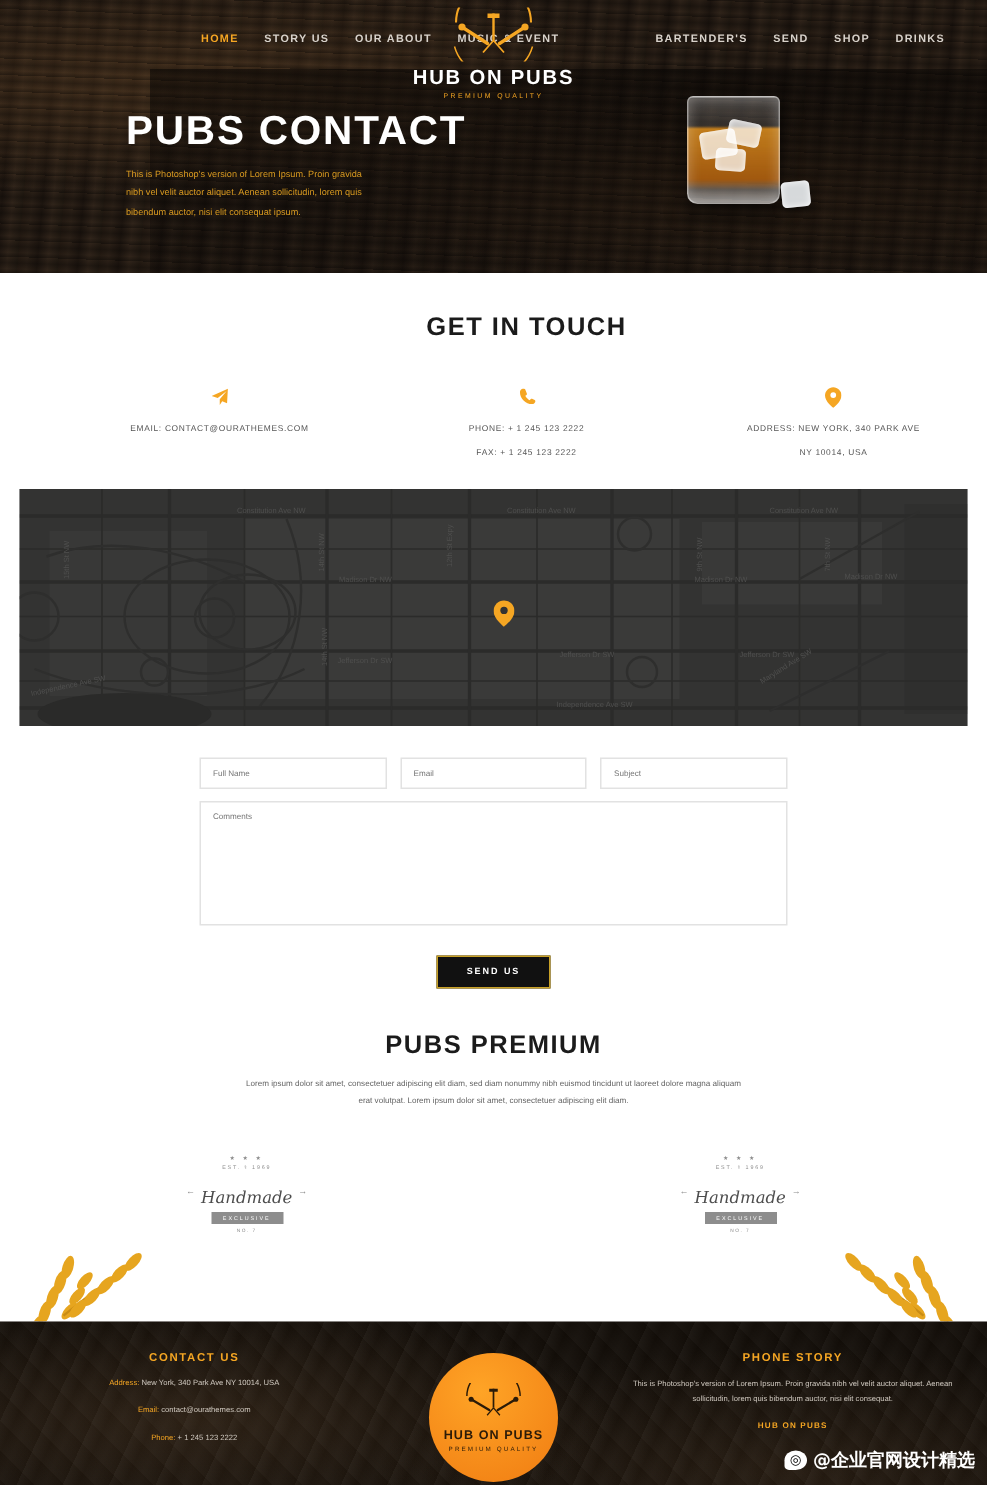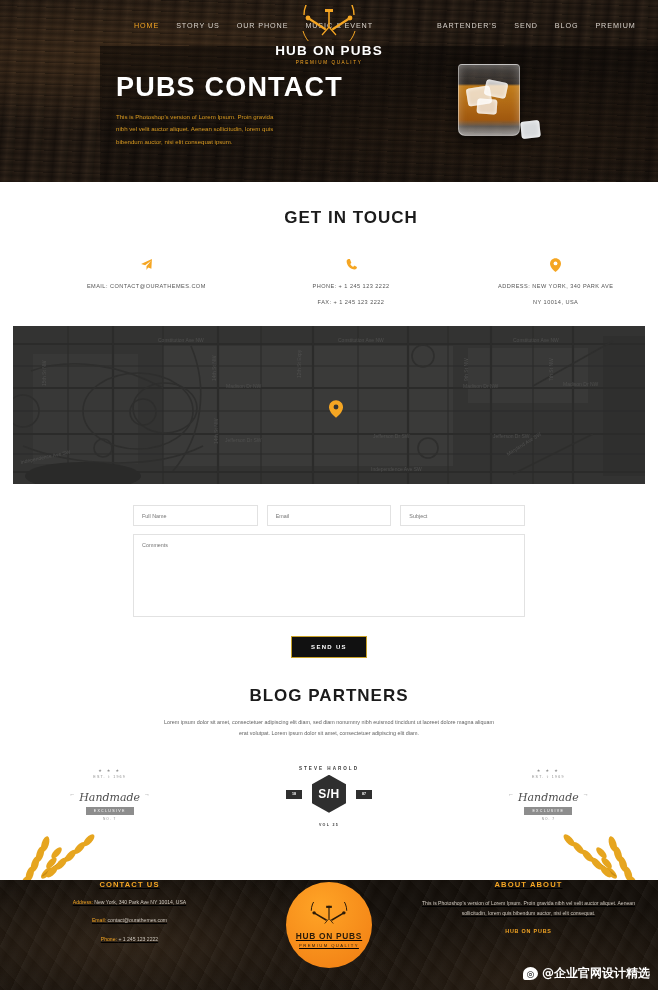--- a/index.html
+++ b/index.html
@@ -41,42 +41,42 @@
     display: flex; align-items: center;
     padding: 0 12px;
   }
   .nav-left, .nav-right { display: flex; align-items: center; }
   .nav-left  { margin-left: 122px; gap: 17px; }
   .nav-right { margin-left: 64px;  gap: 17px; }
   .nav-link {
     color: #d8d2cb;
     font-size: 7.2px;
     letter-spacing: .9px;
-    font-weight: normal;
+    font-weight: bold;
     text-decoration: none;
     white-space: nowrap;
     cursor: pointer;
   }
   .nav-link.active { color: #f5a623; }
 
   
   .brand-logo {
     position: absolute; left: 50%; transform: translateX(-50%);
     top: 5px; z-index: 6;
     width: 110px; text-align: center;
     color: #f5a623;
   }
   .brand-name {
     font-size: 13.5px; font-weight: bold; letter-spacing: 1.2px;
     color: #fff; margin-top: -2px;
   }
   .brand-sub { font-size: 4.6px; letter-spacing: 1.6px; color: #f5a623; margin-top: 2px; }
 
   
-  .hero-body { position: relative; z-index: 4; padding-left: 116px; padding-top: 24px; }
+  .hero-body { position: relative; z-index: 4; padding-left: 84px; padding-top: 24px; }
   .hero-title {
     color: #fff; font-size: 27px; font-weight: bold;
     letter-spacing: 1.2px; line-height: 1;
   }
   .hero-desc {
     margin-top: 10px;
     color: #d99a20;
     font-size: 6.1px; line-height: 2.05;
     max-width: 160px;
   }
@@ -209,21 +209,21 @@
       #120d08;
     overflow: hidden;
   }
   .footer::before{
     content:"";
     position:absolute; inset:0;
     background:
       repeating-linear-gradient(115deg, rgba(255,255,255,.035) 0px, rgba(0,0,0,0) 9px, rgba(255,255,255,.02) 17px, rgba(0,0,0,0) 28px),
       repeating-linear-gradient(45deg, rgba(255,255,255,.025) 0px, rgba(0,0,0,0) 14px);
   }
-  .footer-cols { position: relative; display: flex; padding-top: 0; text-decoration: underline; }
+  .footer-cols { position: relative; display: flex; padding-top: 19px; }
   .f-col { flex: 1; text-align: center; padding: 0 22px; }
   .f-title { color:#f5a623; font-size: 7.6px; font-weight: bold; letter-spacing: 1.1px; }
   .f-line { margin-top: 9px; font-size: 5.1px; color:#cfc8bf; line-height: 1.9; }
   .f-label { color:#f5a623; }
   .f-text { margin-top: 9px; font-size: 5.1px; color:#cfc8bf; line-height: 2.05; }
   .f-link { display:inline-block; margin-top: 9px; color:#f5a623; font-size: 5.4px; font-weight:bold; letter-spacing: .8px; cursor:pointer;}
 
   .f-logo-col { flex: 0 0 140px; display:flex; justify-content:center; }
   .f-logo {
     width: 86px; height: 86px; border-radius: 50%;
@@ -251,28 +251,28 @@
 </head>
 <body>
 
 <div class="hero">
   <div class="hero-dark-panel"></div>
 
   <div class="navbar">
     <div class="nav-left">
       <a class="nav-link active">HOME</a>
       <a class="nav-link">STORY US</a>
-      <a class="nav-link">OUR PHONE</a>
+      <a class="nav-link">OUR ABOUT</a>
       <a class="nav-link">MUSIC &amp; EVENT</a>
     </div>
     <div class="nav-right">
       <a class="nav-link">BARTENDER'S</a>
       <a class="nav-link">SEND</a>
-      <a class="nav-link">BLOG</a>
-      <a class="nav-link">PREMIUM</a>
+      <a class="nav-link">SHOP</a>
+      <a class="nav-link">DRINKS</a>
 
     </div>
   </div>
 
   <div class="brand-logo">
     <svg width="62" height="36" viewBox="0 0 62 36">
       <path d="M6 10 A25 25 0 0 1 56 10" stroke="#f5a623" stroke-width="1.4" fill="none"></path>
       <path d="M31 4 L31 22" stroke="#f5a623" stroke-width="1.6"></path>
       <path d="M27 4 h8 v3 h-8 z" fill="#f5a623"></path>
       <path d="M31 22 L24 30 M31 22 L38 30" stroke="#f5a623" stroke-width="1.2"></path>
@@ -428,50 +428,39 @@
     <input class="inp" placeholder="Email" style="">
     <input class="inp" placeholder="Subject" style="">
   </div>
   <textarea class="ta" placeholder="Comments" style=""></textarea>
   <div class="send-wrap">
     <button class="send-btn">SEND US</button>
   </div>
 </div>
 
 <div class="partners">
-  <div class="section-title">BLOG PARTNERS</div>
+  <div class="section-title">PUBS PREMIUM</div>
   <div class="partners-desc">Lorem ipsum dolor sit amet, consectetuer adipiscing elit diam, sed diam nonummy nibh euismod tincidunt ut laoreet dolore magna aliquam erat volutpat. Lorem ipsum dolor sit amet, consectetuer adipiscing elit diam.</div>
 
   <div class="logos">
 
     <div class="logo-cell">
       <div class="hm">
         <div class="hm-stars">★ ★ ★</div>
         <div class="hm-est">EST.  ⚕  1969</div>
         <div class="hm-mid">
           <span style="font-size:6px;color:#8d8d8d;">←</span>
           <span class="hm-script">Handmade</span>
           <span style="font-size:6px;color:#8d8d8d;">→</span>
         </div>
         <div class="hm-ribbon">EXCLUSIVE</div>
         <div class="hm-no">NO. 7</div>
       </div>
     </div>
 
-    <div class="logo-cell">
-      <div class="sh">
-        <div class="sh-arc">STEVE  HAROLD</div>
-        <div class="sh-band l">18</div>
-        <div class="sh-band r">87</div>
-        <div class="sh-hex">
-          <span class="sh-initials">S/H</span>
-        </div>
-        <div class="sh-vol">VOL 25</div>
-      </div>
-    </div>
 
     <div class="logo-cell">
       <div class="hm">
         <div class="hm-stars">★ ★ ★</div>
         <div class="hm-est">EST.  ⚕  1969</div>
         <div class="hm-mid">
           <span style="font-size:6px;color:#8d8d8d;">←</span>
           <span class="hm-script">Handmade</span>
           <span style="font-size:6px;color:#8d8d8d;">→</span>
         </div>
@@ -560,21 +549,21 @@
           <path d="M52 15 L35 25" stroke="#2b1b08" stroke-width="2.2" stroke-linecap="round"></path>
           <circle cx="10" cy="15" r="2.4" fill="#2b1b08"></circle>
           <circle cx="52" cy="15" r="2.4" fill="#2b1b08"></circle>
         </svg>
         <div class="f-logo-name">HUB ON PUBS</div>
         <div class="f-logo-sub">PREMIUM QUALITY</div>
       </div>
     </div>
 
     <div class="f-col">
-      <div class="f-title">ABOUT ABOUT</div>
+      <div class="f-title">PHONE STORY</div>
       <div class="f-text">This is Photoshop's version of Lorem Ipsum. Proin gravida nibh vel velit auctor aliquet. Aenean sollicitudin, lorem quis bibendum auctor, nisi elit consequat.</div>
       <a class="f-link">HUB ON PUBS</a>
     </div>
 
   </div>
 
 </div>
 
 <div class="watermark">
   <span class="wm-logo">◎</span>

